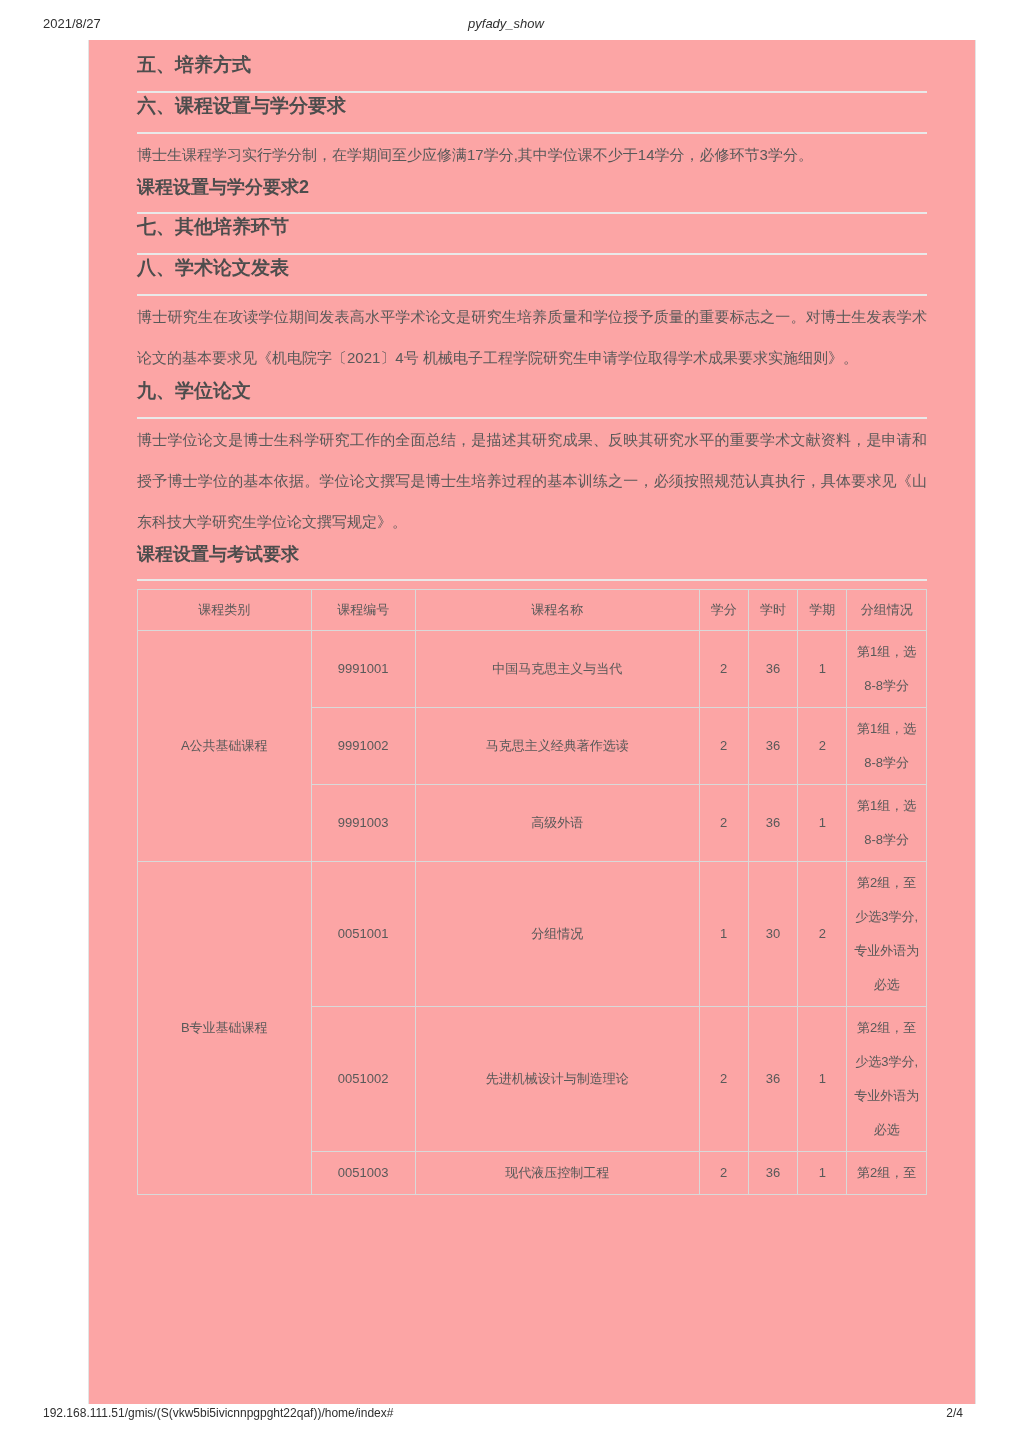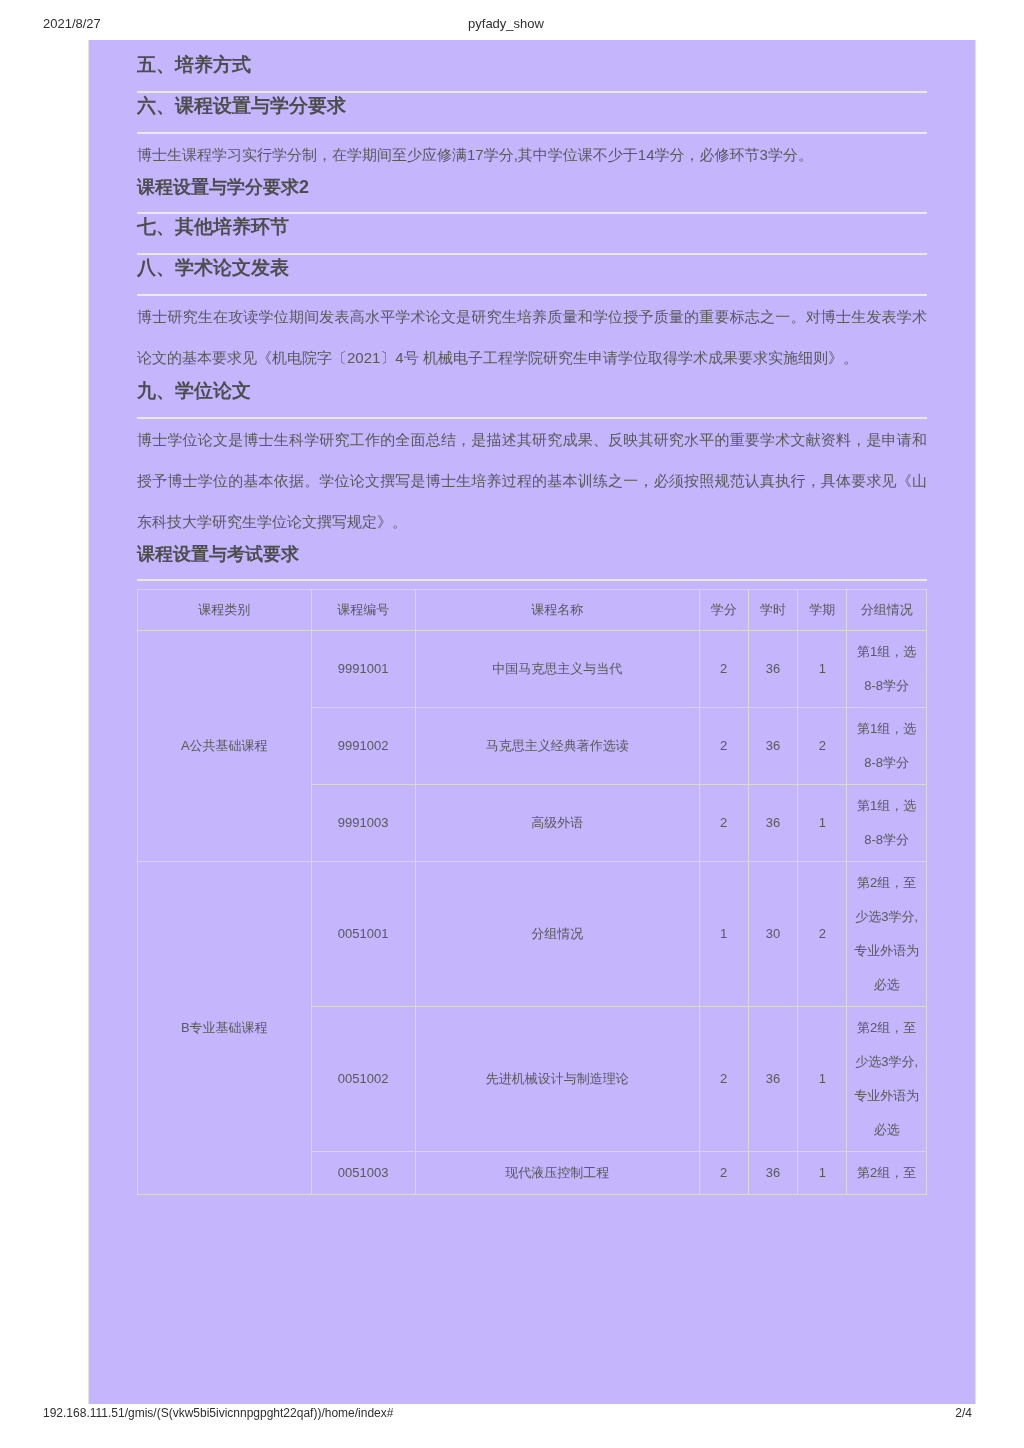--- a/index.html
+++ b/index.html
@@ -5,32 +5,32 @@
   html,body{margin:0;padding:0;}
   body{
     width:1024px;height:1448px;position:relative;background:#ffffff;
     font-family:"Liberation Sans","DejaVu Sans",sans-serif;
     -webkit-font-smoothing:antialiased;
   }
   
   .print-header{position:absolute;top:16px;left:43px;right:43px;height:18px;
     font-size:13px;color:#2f2f2f;}
   .ph-date{position:absolute;left:0;top:0;}
-  .ph-title{position:absolute;left:0;right:12px;top:0;text-align:center;}
+  .ph-title{position:absolute;left:0;right:12px;top:0;text-align:center;font-style:italic;}
   .print-footer{position:absolute;top:1406px;left:43px;right:52px;height:18px;
     font-size:12px;color:#2f2f2f;}
   .pf-url{position:absolute;left:0;top:0;}
-  .pf-page{position:absolute;right:0;top:0;}
+  .pf-page{position:absolute;right:9px;top:0;}
 
   
   .content{
     position:absolute;left:88px;top:40px;width:888px;height:1364px;
     box-sizing:border-box;padding:12px 48px 0 48px;
     border-left:1px solid #e4e4e4;border-right:1px solid #e4e4e4;
-    background:#c4b5fd;overflow:hidden;
+    background:#fca5a5;overflow:hidden;
   }
   h2.sec{
     margin:0;font-size:19px;line-height:26px;font-weight:bold;color:#4d4d4d;
     padding-bottom:13px;border-bottom:2px solid #e9e9e9;
   }
   h3.sub{
     margin:0;font-size:18px;line-height:25px;font-weight:bold;color:#4d4d4d;
     padding-bottom:12px;border-bottom:2px solid #e9e9e9;
   }
   p.body{

